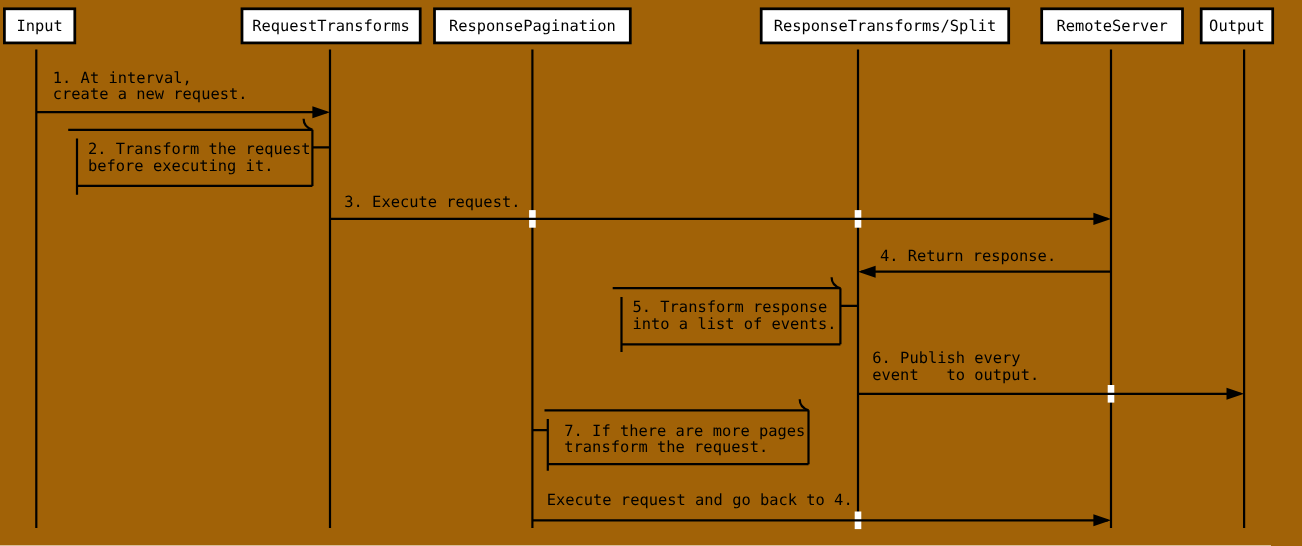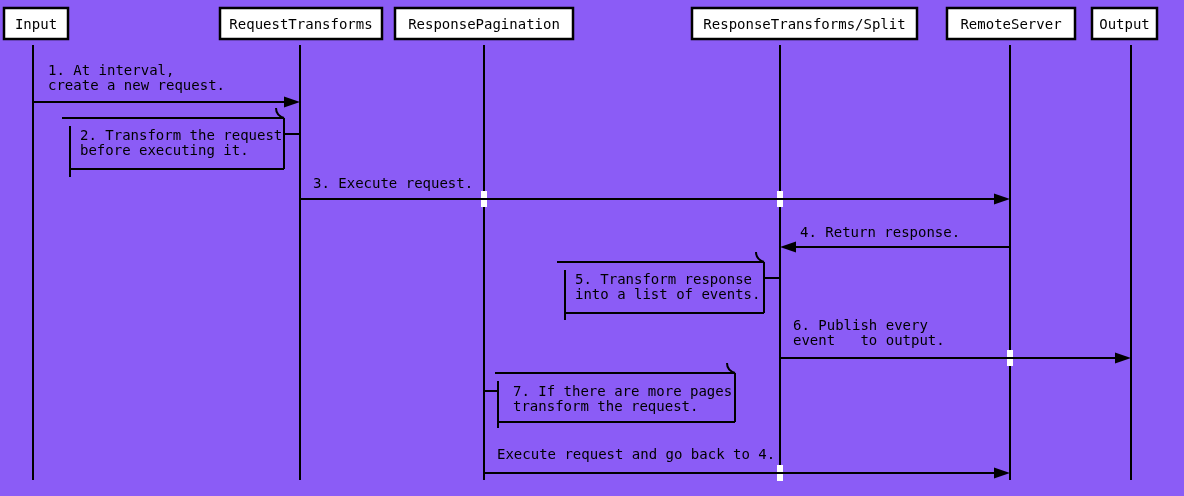--- a/index.html
+++ b/index.html
@@ -1,16 +1,16 @@
 <!DOCTYPE html>
 <html><head>
 <meta charset="utf-8">
 <style>
   html,body { margin:0; padding:0; background:#ffffff; }
-  .stage { position:relative; width:1184px; height:496px; background:#8b5cf6; overflow:hidden; }
+  .stage { position:relative; width:1184px; height:496px; background:#a16207; overflow:hidden; }
   svg { display:block; }
   svg text {
     font-family:"DejaVu Sans Mono","Liberation Mono",monospace;
     font-size:14px;
     fill:#000000;
     white-space:pre;
   }
   .frame  { stroke:#000000; stroke-width:2;   fill:none; }
   .box    { stroke:#000000; stroke-width:2.5; fill:#ffffff; }
   .life   { stroke:#000000; stroke-width:2; }

